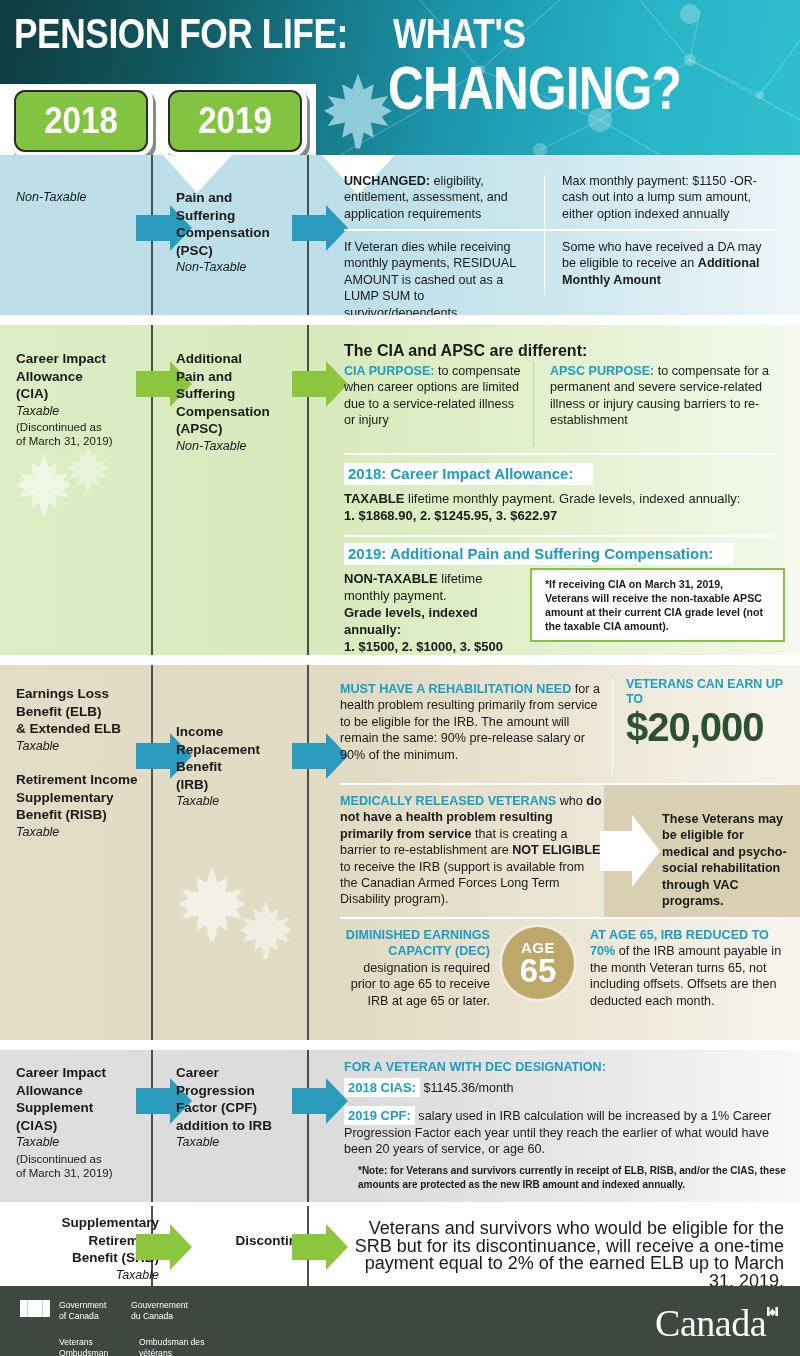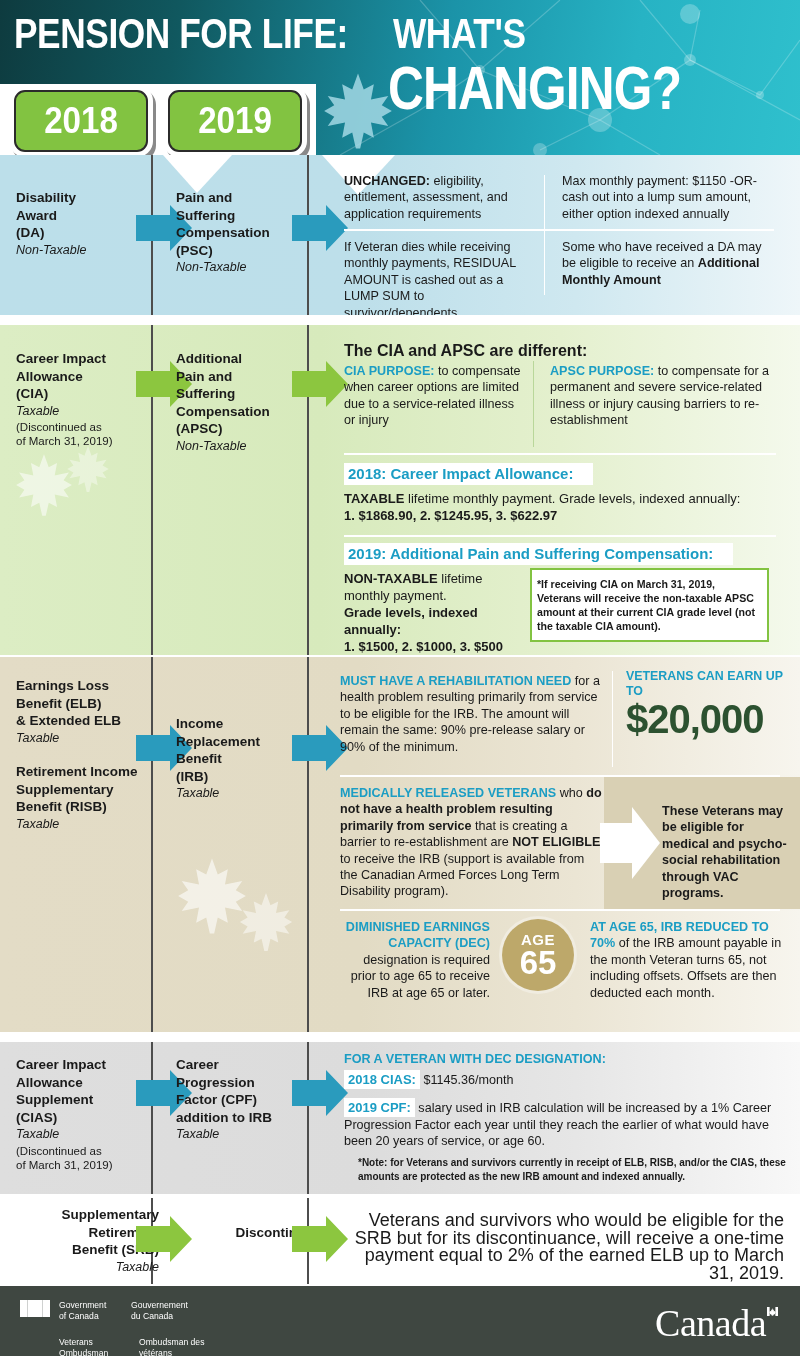--- a/index.html
+++ b/index.html
@@ -60,21 +60,21 @@
   .hl{color:#1b9dc4;font-weight:bold;}
   .sep-v{position:absolute;width:1px;background:#ffffff;}
   .sep-h{position:absolute;height:2px;background:#ffffff;}
 
   .hdbar{display:inline-block;background:#ffffff;color:#1b9dc4;font-weight:bold;
     font-size:15px;line-height:20px;padding:1px 20px 1px 4px;}
   .hdbar-sm{display:inline-block;background:#ffffff;color:#1b9dc4;font-weight:bold;
     font-size:13px;line-height:17px;padding:1px 4px;}
   .bigtitle{font-size:16px;font-weight:bold;color:#1a1a1a;line-height:20px;}
 
-  .notebox{border:2px solid #82c341;background:#ffffff;padding:7px 5px;font-size:10.6px;
+  .notebox{border:2px solid #82c341;background:#ffffff;padding:7px 13px;font-size:10.6px;
     line-height:14px;font-weight:bold;color:#1a1a1a;}
 
   .bignum{font-size:40px;line-height:40px;font-weight:bold;color:#2c5130;letter-spacing:-1px;}
 
   .agecircle{position:absolute;width:72px;height:72px;border-radius:50%;background:#bda86a;
     display:flex;flex-direction:column;align-items:center;justify-content:center;
     box-shadow:0 0 0 3px #f0ece0;}
   .agecircle .a1{color:#fff;font-size:15px;font-weight:bold;line-height:14px;letter-spacing:.5px;}
   .agecircle .a2{color:#fff;font-size:33px;font-weight:bold;line-height:31px;}
 
@@ -138,23 +138,20 @@
 
   <div class="row r-blue" style="height:160px;">
     <svg width="800" height="160" style="position:absolute;left:0;top:0;">
       <polygon points="163,0 232,0 197,38" fill="#ffffff"></polygon>
       <polygon points="322,0 395,0 358,40" fill="#ffffff"></polygon>
     </svg>
     <div class="vline a"></div>
     <div class="vline b"></div>
 
     <div class="col-a" style="padding:34px 0 0 16px;">
-      <div class="lbl" style="white-space:pre-line">Disability
-Award
-(DA)</div>
       <div class="lbl">
           <span class="tax">Non-Taxable</span>
         </div>
     </div>
 
     <svg class="arrow" style="left:136px;top:50px;" viewBox="0 0 56 46">
       <polygon points="0,10 34,10 34,0 56,23 34,46 34,36 0,36" fill="#2a9bbd"></polygon>
     </svg>
 
     <div class="col-b" style="padding:34px 0 0 13px;">
@@ -259,21 +256,21 @@
       <div class="panel ptxt" style="left:22px;top:245px;width:185px;font-size:13px;line-height:17px;">
         <b>NON-TAXABLE</b><span> lifetime monthly payment.</span><br>
         <b>Grade levels, indexed annually:</b><br>
         <b>1. $1500, 2. $1000, 3. $500</b>
       </div>
 
       <div class="panel notebox" style="left:208px;top:243px;width:225px;">*If receiving CIA on March 31, 2019, Veterans will receive the non-taxable APSC amount at their current CIA grade level (not the taxable CIA amount).</div>
     </div>
   </div>
 
-  <div class="row r-tan" style="height:375px;margin-top:2px;">
+  <div class="row r-tan" style="height:375px;margin-top:10px;">
     <div class="vline a"></div>
     <div class="vline b"></div>
 
     <svg class="leaf-wm" style="left:176px;top:200px;width:72px;height:78px;opacity:.6" viewBox="0 0 100 108">
       <path fill="#ffffff" d="M50 2 L58 24 L72 17 L68 38 L92 33 L83 46 L97 54 L83 62 L92 75 L68 70 L72 91 L58 84 L53 106 L47 106 L42 84 L28 91 L32 70 L8 75 L17 62 L3 54 L17 46 L8 33 L32 38 L28 17 L42 24 Z"></path>
     </svg>
     <svg class="leaf-wm" style="left:238px;top:235px;width:56px;height:60px;opacity:.5" viewBox="0 0 100 108">
       <path fill="#ffffff" d="M50 2 L58 24 L72 17 L68 38 L92 33 L83 46 L97 54 L83 62 L92 75 L68 70 L72 91 L58 84 L53 106 L47 106 L42 84 L28 91 L32 70 L8 75 L17 62 L3 54 L17 46 L8 33 L32 38 L28 17 L42 24 Z"></path>
     </svg>
 

